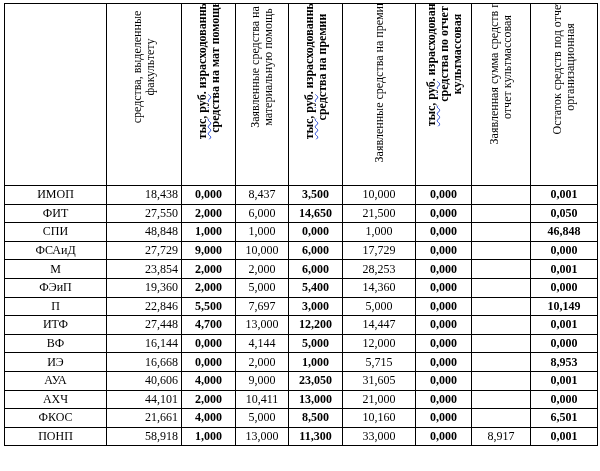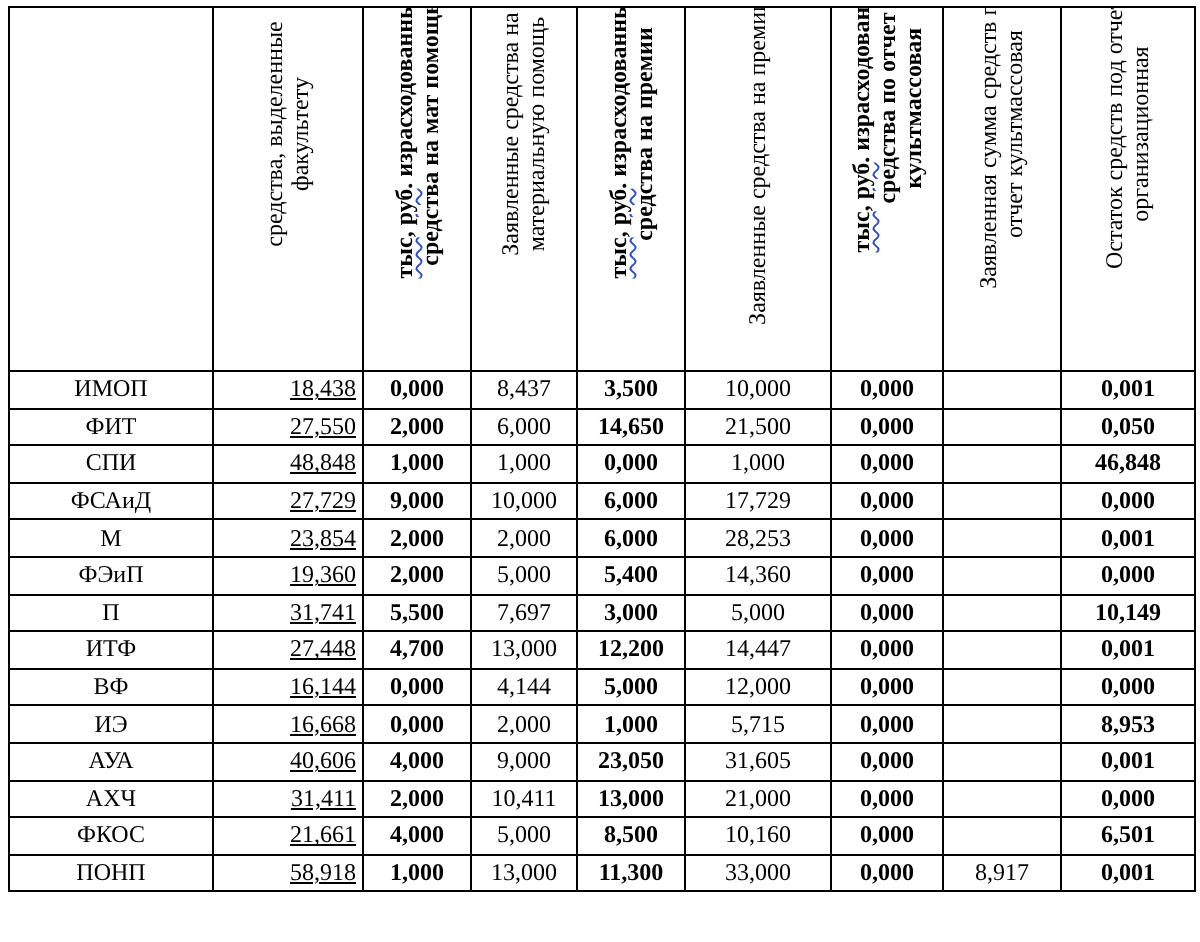--- a/index.html
+++ b/index.html
@@ -17,21 +17,21 @@
   .vtext {
     position: absolute; left: 50%; bottom: 6px;
     transform-origin: 0 0;
     transform: rotate(-90deg) translate(0, -50%);
     width: 172px; white-space: normal; line-height: 13px; text-align: center;
     font-size: 12px;
   }
   .vtext.bold { font-weight: bold; }
   .spell { text-decoration: underline wavy #2a4bd7; text-decoration-thickness: 1px; }
   td.name { text-align: center; }
-  td.num { text-align: right; text-decoration: underline; }
+  td.num { text-align: right; }
   td.ctr { text-align: center; }
   td.b { font-weight: bold; font-family: Liberation Serif, serif; }
 </style>
 </head>
 <body>
 
 <table>
   <colgroup>
     <col style="width:102px">
       <col style="width:75px">
@@ -150,21 +150,21 @@
         <td class="ctr b">2,000</td>
         <td class="ctr">5,000</td>
         <td class="ctr b">5,400</td>
         <td class="ctr">14,360</td>
         <td class="name b">0,000</td>
         <td class="ctr"></td>
         <td class="ctr b">0,000</td>
       </tr>
       <tr>
         <td class="name">П</td>
-        <td class="num">31,741</td>
+        <td class="num">22,846</td>
         <td class="ctr b">5,500</td>
         <td class="ctr">7,697</td>
         <td class="ctr b">3,000</td>
         <td class="ctr">5,000</td>
         <td class="name b">0,000</td>
         <td class="ctr"></td>
         <td class="ctr b">10,149</td>
       </tr>
       <tr>
         <td class="name">ИТФ</td>
@@ -205,21 +205,21 @@
         <td class="ctr b">4,000</td>
         <td class="ctr">9,000</td>
         <td class="ctr b">23,050</td>
         <td class="ctr">31,605</td>
         <td class="name b">0,000</td>
         <td class="ctr"></td>
         <td class="ctr b">0,001</td>
       </tr>
       <tr>
         <td class="name">АХЧ</td>
-        <td class="num">31,411</td>
+        <td class="num">44,101</td>
         <td class="ctr b">2,000</td>
         <td class="ctr">10,411</td>
         <td class="ctr b">13,000</td>
         <td class="ctr">21,000</td>
         <td class="name b">0,000</td>
         <td class="ctr"></td>
         <td class="ctr b">0,000</td>
       </tr>
       <tr>
         <td class="name">ФКОС</td>

